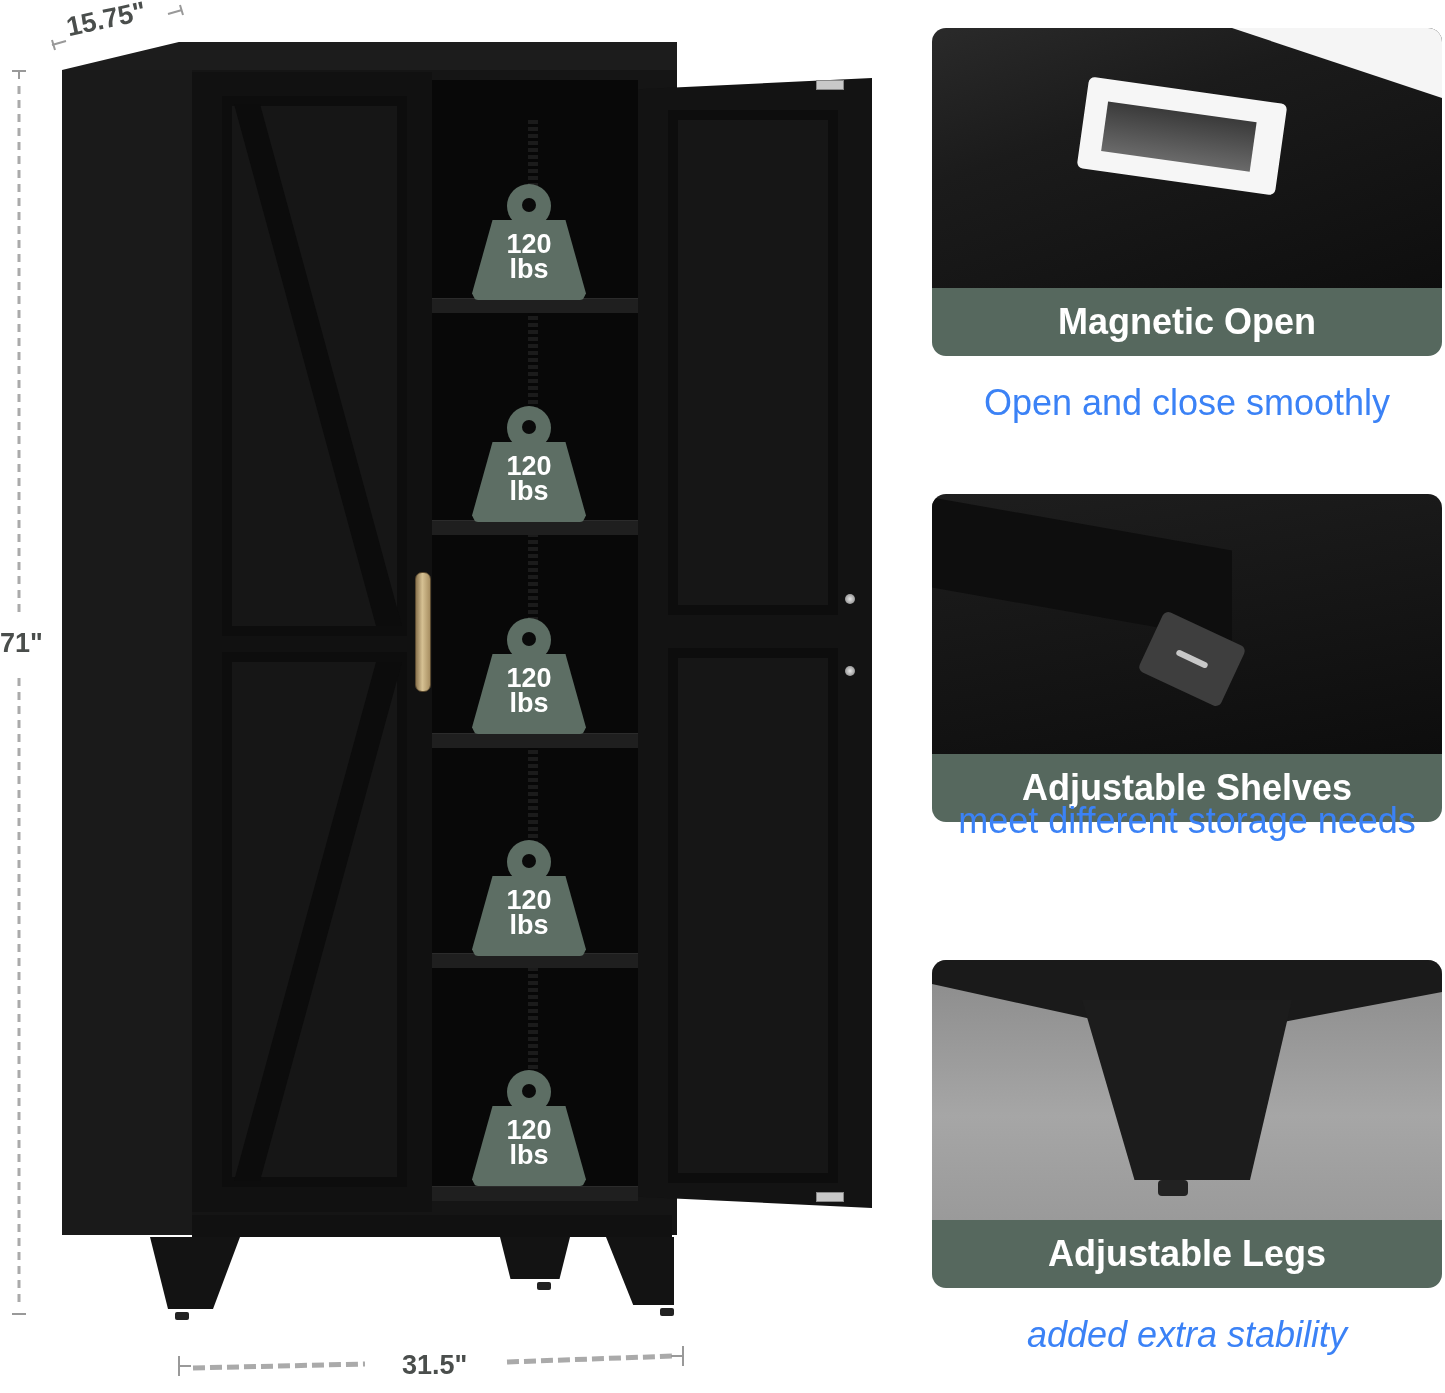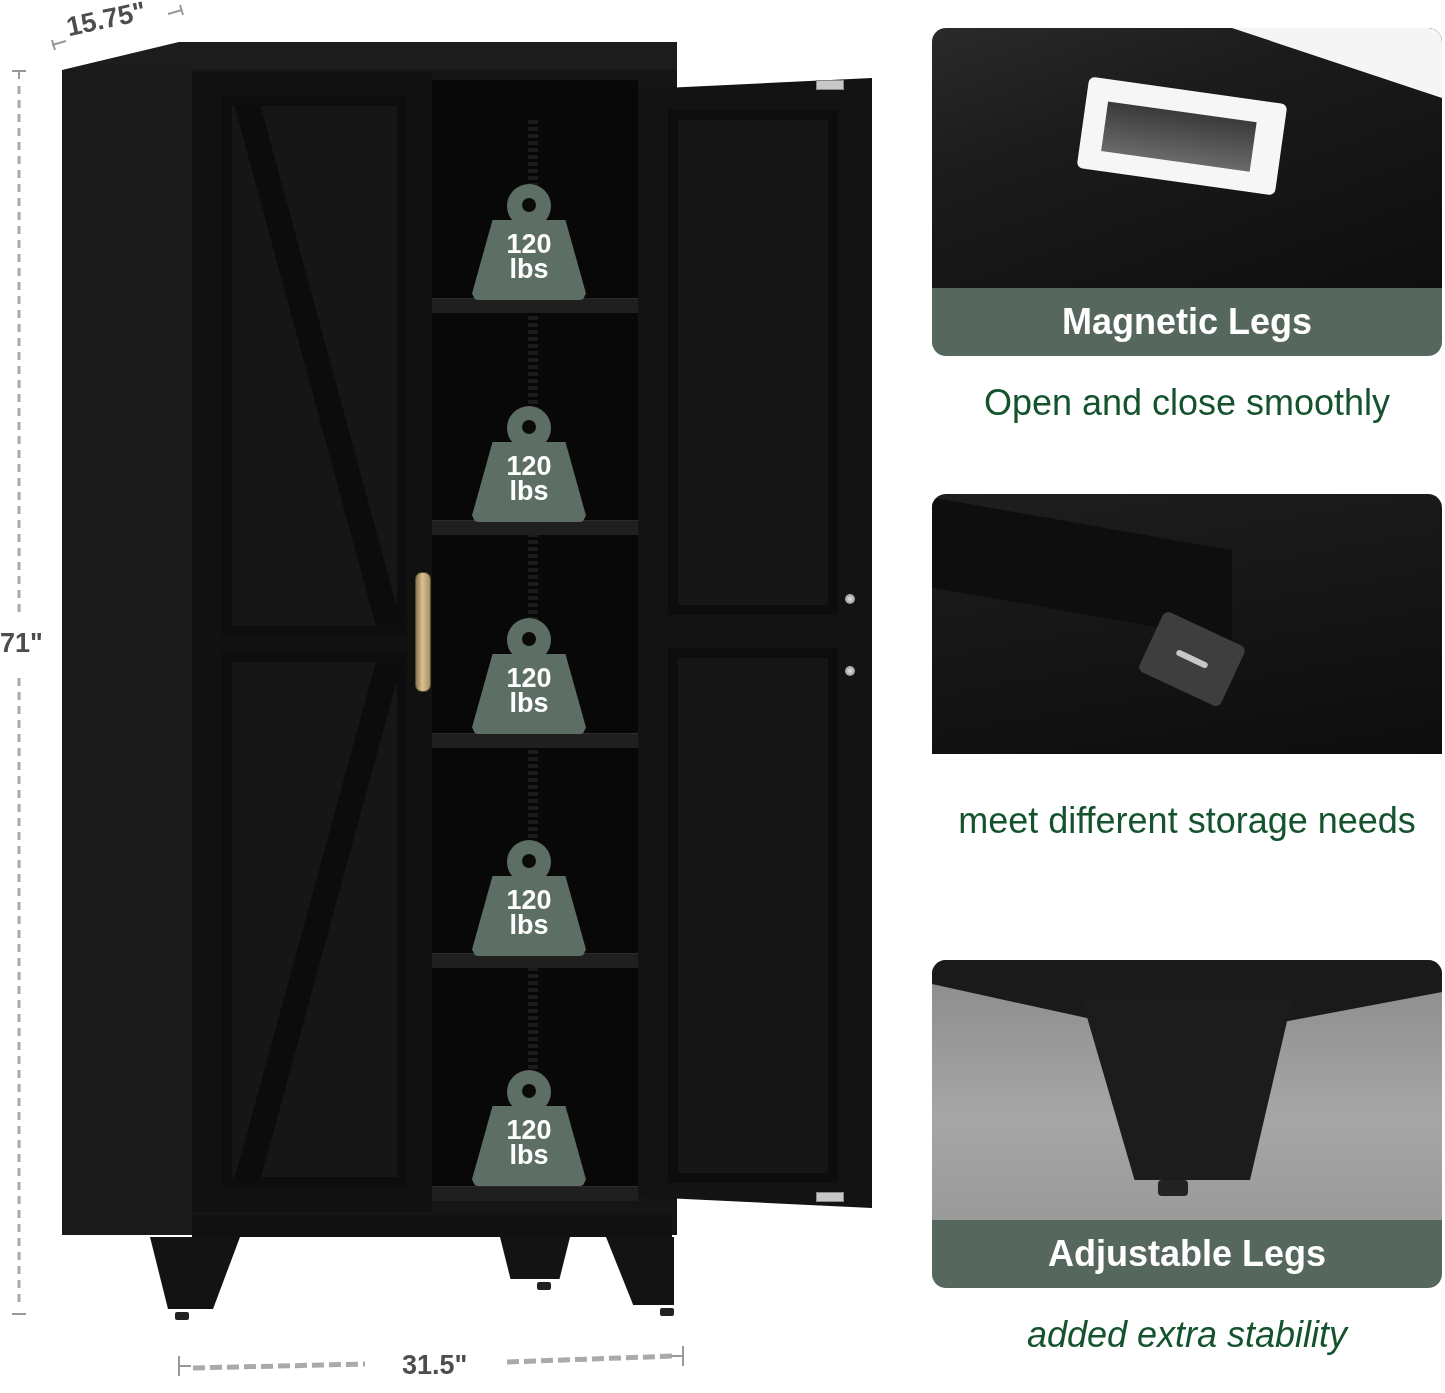--- a/index.html
+++ b/index.html
@@ -25,21 +25,21 @@
   .door-right{position:absolute;left:638px;top:78px;width:234px;height:1130px;background:#131313;clip-path:polygon(0 1%,100% 0,100% 100%,0 99%);}
   .hinge{position:absolute;width:10px;height:10px;border-radius:50%;background:radial-gradient(#e6e6e6,#7a7a7a);}
   .magnet{position:absolute;width:26px;height:8px;background:#c8c8c8;border:1px solid #888;}
   .base{position:absolute;left:192px;top:1215px;width:480px;height:22px;background:#111;}
   .leg{position:absolute;background:#131313;}
   .foot{position:absolute;width:14px;height:8px;background:#222;border-radius:2px;}
   
   .card{position:absolute;left:932px;width:510px;border-radius:14px;overflow:hidden;}
   .card-photo{position:absolute;left:0;top:0;width:100%;}
   .card-band{position:absolute;left:0;width:100%;height:68px;background:#56685e;display:flex;align-items:center;justify-content:center;color:#fff;font-weight:bold;font-size:36px;}
-  .caption{position:absolute;left:932px;width:510px;text-align:center;color:#14532d;font-size:36px;}
+  .caption{position:absolute;left:932px;width:510px;text-align:center;color:#3b82f6;font-size:36px;}
 </style>
 </head>
 <body>
 
 <div>
   <svg class="dim-line" style="left:46px;top:2px" width="140" height="50">
     <path d="M6 38 l3 10 M6 43 l14 -4" stroke="#999" stroke-width="2" fill="none"></path>
     <path d="M122 12 l14 -4 M134 3 l3 10" stroke="#999" stroke-width="2" fill="none"></path>
   </svg>
   <div class="dim-text" style="left:66px;top:4px;transform:rotate(-12deg);">15.75"</div>
@@ -137,31 +137,32 @@
   <div class="foot" style="left:660px;top:1308px;"></div>
 </div>
 
 <div class="card" style="top:28px;height:328px;">
   <div class="card-photo" style="height:260px;background:linear-gradient(160deg,#2a2a2a 0%,#1b1b1b 35%,#0e0e0e 100%);">
     <div style="position:absolute;left:300px;top:0;width:210px;height:70px;background:#f5f5f5;clip-path:polygon(0 0,100% 0,100% 100%);"></div>
     <div style="position:absolute;left:150px;top:62px;width:200px;height:92px;background:#f6f6f6;border-radius:6px;transform:rotate(8deg);">
       <div style="position:absolute;left:22px;top:22px;width:150px;height:50px;background:linear-gradient(#3a3a3a,#6a6a6a);"></div>
     </div>
   </div>
-  <div class="card-band" style="top:260px;">Magnetic Legs</div>
+  <div class="card-band" style="top:260px;">Magnetic Open</div>
 </div>
 <div class="caption" style="top:382px;">Open and close smoothly</div>
 
 <div class="card" style="top:494px;height:328px;">
   <div class="card-photo" style="height:260px;background:linear-gradient(170deg,#1e1e1e,#0d0d0d);">
     <div style="position:absolute;left:0;top:30px;width:300px;height:90px;background:#0e0e0e;transform:skewY(10deg);"></div>
     <div style="position:absolute;left:215px;top:132px;width:90px;height:66px;background:#3e3e3e;border-radius:6px;transform:rotate(25deg);">
       <div style="position:absolute;left:28px;top:30px;width:34px;height:6px;background:#c8c8c8;border-radius:3px;"></div>
     </div>
   </div>
+  <div class="card-band" style="top:260px;">Adjustable Shelves</div>
 </div>
 <div class="caption" style="top:800px;">meet different storage needs</div>
 
 <div class="card" style="top:960px;height:328px;">
   <div class="card-photo" style="height:260px;background:linear-gradient(180deg,#8a8a8a,#a6a6a6 60%,#9a9a9a);">
     <div style="position:absolute;left:0;top:0;width:510px;height:80px;background:#1a1a1a;clip-path:polygon(0 0,100% 0,100% 40%,50% 100%,0 30%);"></div>
     <div style="position:absolute;left:150px;top:40px;width:210px;height:180px;background:#1c1c1c;clip-path:polygon(0 0,100% 0,80% 100%,25% 100%);"></div>
     <div style="position:absolute;left:226px;top:220px;width:30px;height:16px;background:#222;border-radius:4px;"></div>
   </div>
   <div class="card-band" style="top:260px;">Adjustable Legs</div>

